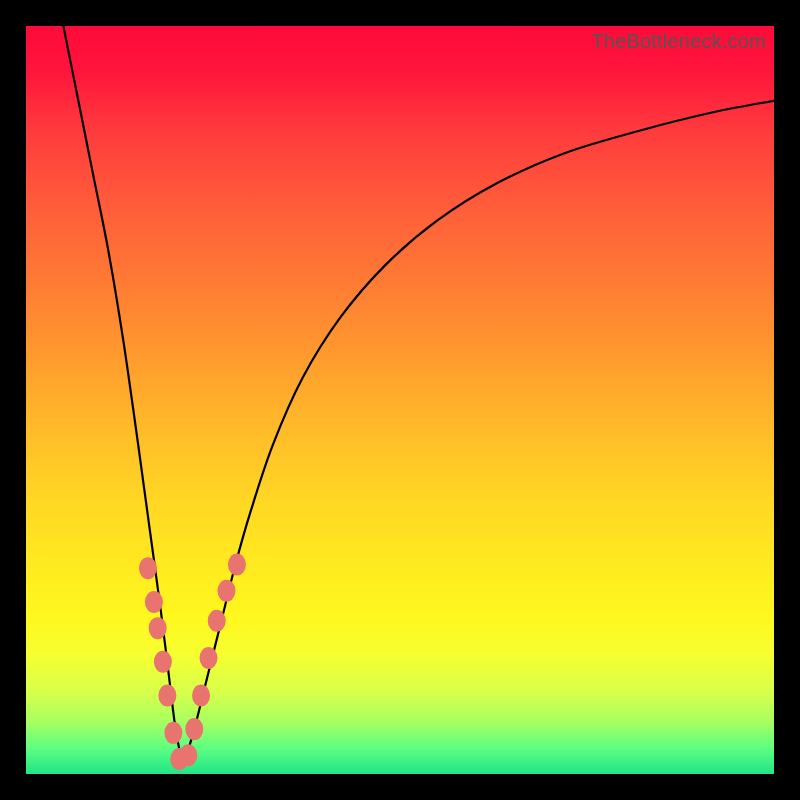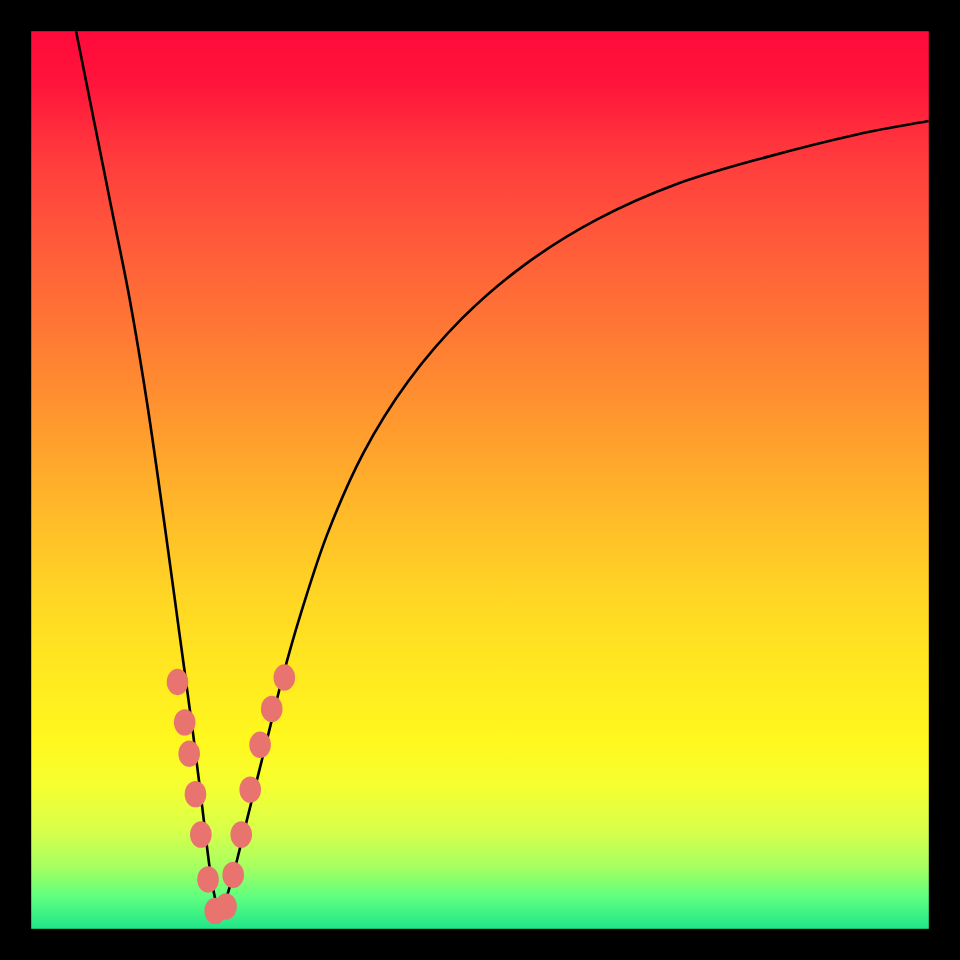--- a/index.html
+++ b/index.html
@@ -67,20 +67,21 @@
   .beads .bead {
     fill: #e8736f;
     stroke: none;
   }
 </style>
 </head>
 <body>
 
 <div class="outer">
   <div class="plot">
+    <div class="watermark">TheBottleneck.com</div>
     <svg class="curve" viewBox="0 0 748 748" preserveAspectRatio="none">
       <g>
         <path id="left-branch" class="curve-path" d="M 37.40 0.00 C 39.89 12.47, 47.37 49.87, 52.36 74.80 C 57.35 99.73, 62.33 124.67, 67.32 149.60 C 72.31 174.53, 77.29 196.97, 82.28 224.40 C 87.27 251.83, 92.25 281.75, 97.24 314.16 C 102.23 346.57, 107.84 387.71, 112.20 418.88 C 116.56 450.05, 119.68 473.73, 123.42 501.16 C 127.16 528.59, 131.52 559.75, 134.64 583.44 C 137.76 607.13, 139.63 623.33, 142.12 643.28 C 144.61 663.23, 147.11 686.91, 149.60 703.12 C 152.09 719.33, 155.83 734.29, 157.08 740.52"></path>
         <path id="right-branch" class="curve-path" d="M 157.08 740.52 C 158.95 734.29, 164.56 716.83, 168.30 703.12 C 172.04 689.41, 175.16 675.69, 179.52 658.24 C 183.88 640.79, 189.49 618.35, 194.48 598.40 C 199.47 578.45, 204.45 557.26, 209.44 538.56 C 214.43 519.86, 218.17 506.15, 224.40 486.20 C 230.63 466.25, 238.11 441.32, 246.84 418.88 C 255.57 396.44, 265.54 372.75, 276.76 351.56 C 287.98 330.37, 300.45 310.42, 314.16 291.72 C 327.87 273.02, 342.83 255.57, 359.04 239.36 C 375.25 223.15, 392.70 208.19, 411.40 194.48 C 430.10 180.77, 450.05 168.30, 471.24 157.08 C 492.43 145.86, 514.87 135.89, 538.56 127.16 C 562.25 118.43, 588.43 111.58, 613.36 104.72 C 638.29 97.86, 665.72 91.01, 688.16 86.02 C 710.60 81.03, 738.03 76.67, 748.00 74.80"></path>
       </g>
       <g class="beads" id="beads-left-g">
           <ellipse class="bead" cx="121.92" cy="542.30" rx="9" ry="11"></ellipse>
           <ellipse class="bead" cx="127.91" cy="575.96" rx="9" ry="11"></ellipse>
           <ellipse class="bead" cx="131.65" cy="602.14" rx="9" ry="11"></ellipse>
           <ellipse class="bead" cx="136.88" cy="635.80" rx="9" ry="11"></ellipse>

